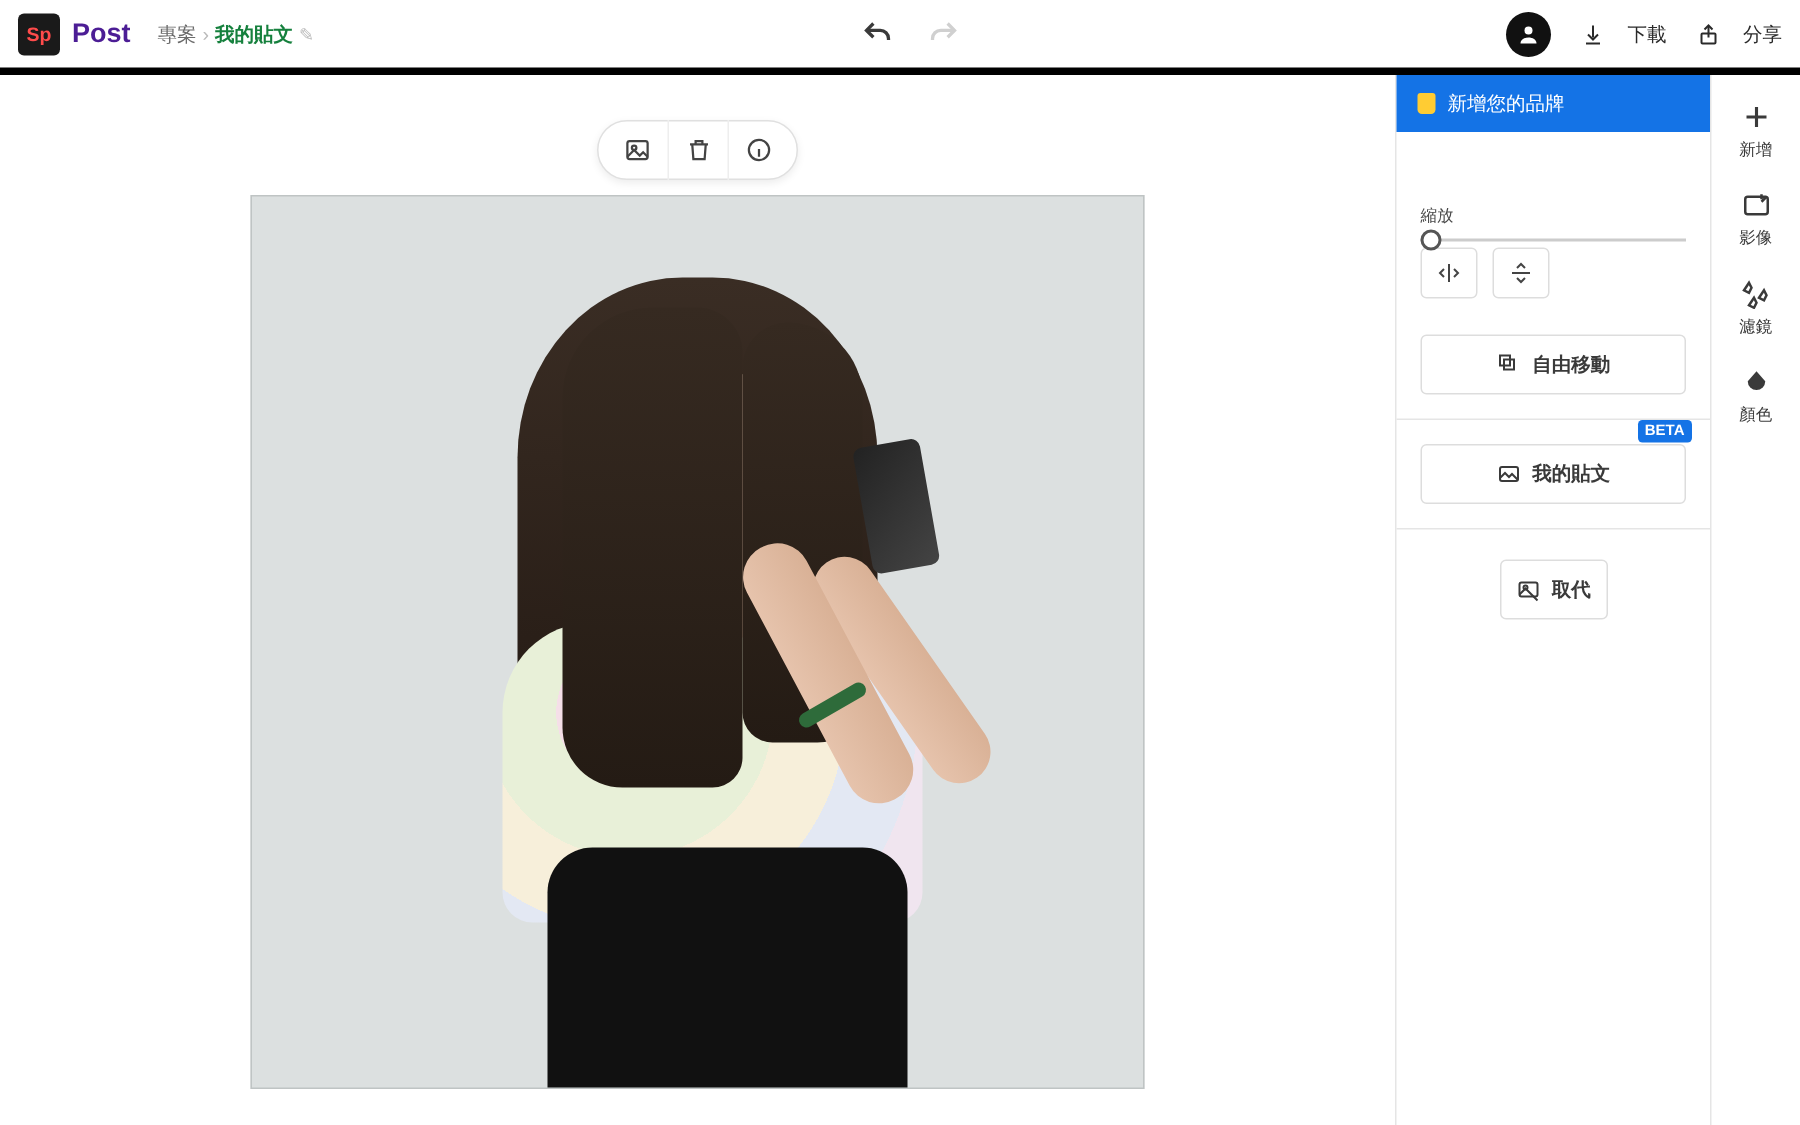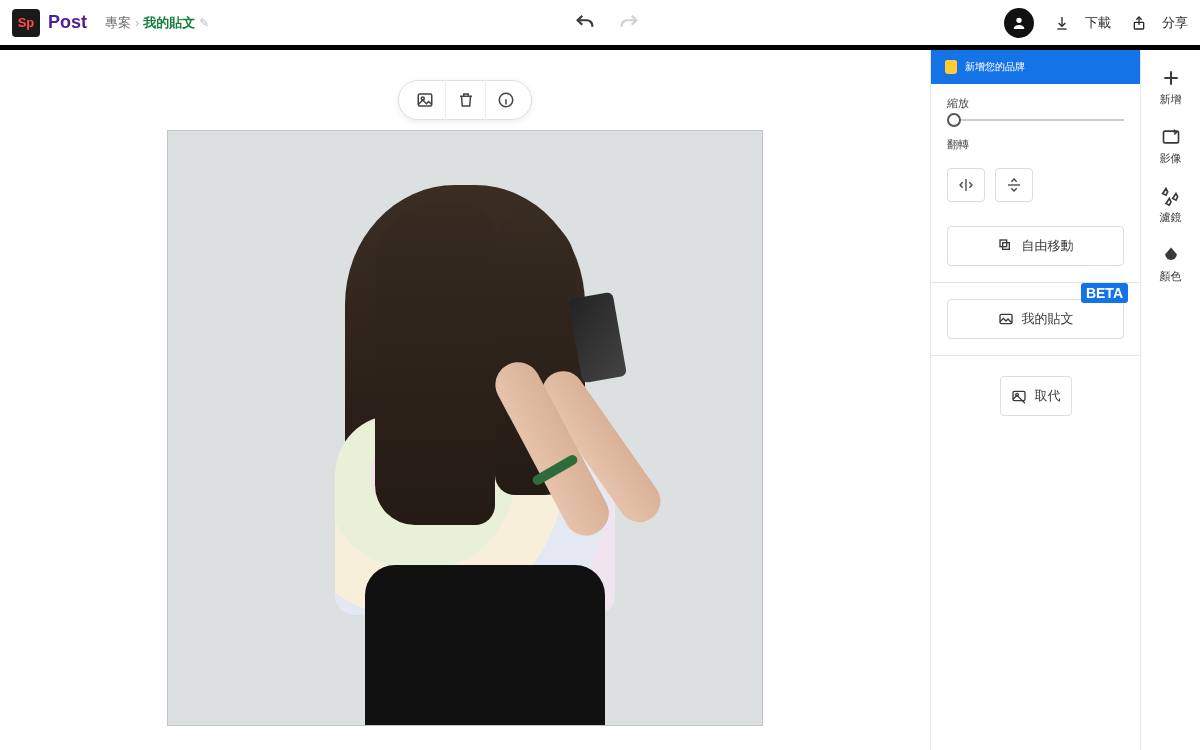--- a/index.html
+++ b/index.html
@@ -37,36 +37,36 @@
 .shirt { position: absolute; top: 250px; left: 60px; width: 280px; height: 200px; background: radial-gradient(circle at 30% 30%, #f5dfe8 0 20%, #e8f0d8 20% 40%, #f7efda 40% 60%, #e3e8f3 60% 80%, #f0e5ef 80% 100%); border-radius: 60px 60px 20px 20px; }
 .overalls { position: absolute; top: 400px; left: 90px; width: 240px; height: 200px; background: #111; border-radius: 30px 30px 0 0; }
 .arm-l { position: absolute; top: 200px; left: 210px; width: 45px; height: 190px; background: linear-gradient(90deg,#e6c3ac,#d9b196); border-radius: 22px; transform: rotate(-28deg); transform-origin: top center; }
 .arm-r { position: absolute; top: 210px; left: 255px; width: 42px; height: 175px; background: linear-gradient(90deg,#e6c3ac,#d9b196); border-radius: 21px; transform: rotate(-35deg); transform-origin: top center; }
 .bracelet { position: absolute; top: 300px; left: 255px; width: 50px; height: 10px; background: #2e6b3a; border-radius: 5px; transform: rotate(-30deg); }
 .phone { position: absolute; top: 130px; left: 300px; width: 45px; height: 85px; background: linear-gradient(135deg,#222,#444); border-radius: 6px; transform: rotate(-10deg); }
 .hair-front { position: absolute; top: 40px; left: 100px; width: 120px; height: 320px; background: linear-gradient(180deg,#362a21,#241b14); border-radius: 60px 30px 20px 40px; }
 .hair-front2 { position: absolute; top: 50px; left: 220px; width: 80px; height: 280px; background: linear-gradient(180deg,#362a21,#241b14); border-radius: 30px 50px 30px 20px; }
 
 .side-panel { width: 210px; border-left: 1px solid #e5e5e5; display: flex; flex-direction: column; }
-.brand-bar { background: #1473e6; color: #fff; font-size: 10px; padding: 10px 14px; display: flex; align-items: center; gap: 8px; }
+.brand-bar { background: #1473e6; color: #fff; font-size: 13px; padding: 10px 14px; display: flex; align-items: center; gap: 8px; }
 .brand-shield { width: 12px; height: 14px; background: #ffcc33; border-radius: 2px 2px 3px 3px; }
 
 .ctrl-group { padding: 12px 16px 4px; }
-.ctrl-label { font-size: 11px; color: #4a4a4a; margin-bottom: 8px; }
+.ctrl-label { font-size: 11px; color: #4a4a4a; margin-bottom: 8px; margin-top: 36px; }
 .slider-track { position: relative; height: 2px; background: #ccc; }
 .slider-thumb { position: absolute; top: -6px; width: 14px; height: 14px; border: 2px solid #555; background: #fff; border-radius: 50%; }
 
 .flip-btns { display: flex; gap: 10px; padding: 0 16px 14px; }
 .sq-btn { width: 38px; height: 34px; border: 1px solid #ddd; border-radius: 4px; display: flex; align-items: center; justify-content: center; cursor: pointer; font-size: 14px; color: #444; }
 
-.wide-btn { margin: 10px 16px; border: 1px solid #ddd; border-radius: 4px; padding: 10px; display: flex; align-items: center; justify-content: center; gap: 8px; font-size: 13px; color: #3a3a3a; cursor: pointer; }
+.wide-btn { margin: 10px 16px; border: 1px solid #ddd; border-radius: 4px; padding: 10px; display: flex; align-items: center; justify-content: center; gap: 8px; font-size: 13px; color: #3a3a3a; cursor: pointer; font-weight: bold; }
 .divider { height: 1px; background: #e5e5e5; margin: 6px 0; }
 
 .beta-wrap { position: relative; }
-.beta-tag { position: absolute; top: -6px; right: 12px; background: #1473e6; color: #fff; font-size: 14px; font-weight: 700; padding: 2px 5px; border-radius: 3px; }
+.beta-tag { position: absolute; top: -6px; right: 12px; background: #1473e6; color: #fff; font-size: 10px; font-weight: 700; padding: 2px 5px; border-radius: 3px; }
 
 .rail { width: 60px; border-left: 1px solid #e5e5e5; display: flex; flex-direction: column; align-items: center; padding-top: 18px; gap: 20px; }
 .rail-item { display: flex; flex-direction: column; align-items: center; gap: 4px; cursor: pointer; color: #3a3a3a; }
 .rail-item span { font-size: 11px; }
 </style>
 </head>
 <body>
 
 <div class="topbar">
   <div class="logo-box">Sp</div>
@@ -170,23 +170,20 @@
     </div>
 
     <div class="ctrl-group">
       <div class="ctrl-label">縮放</div>
       <div class="slider-track">
         <div class="slider-thumb" style="left:0%"></div>
       </div>
     </div>
 
 
-    <div class="ctrl-group" style="padding-bottom:8px">
-      <div class="ctrl-label">翻轉</div>
-    </div>
     <div class="flip-btns">
       <div class="sq-btn">
         <svg width="16" height="16" viewBox="0 0 24 24" fill="none" stroke="currentColor" stroke-width="2">
             <path d="M12 3v18"></path>
             <path d="M7 8l-4 4 4 4"></path>
             <path d="M17 8l4 4-4 4"></path>
           </svg>
       </div>
       <div class="sq-btn">
         <svg width="16" height="16" viewBox="0 0 24 24" fill="none" stroke="currentColor" stroke-width="2">

